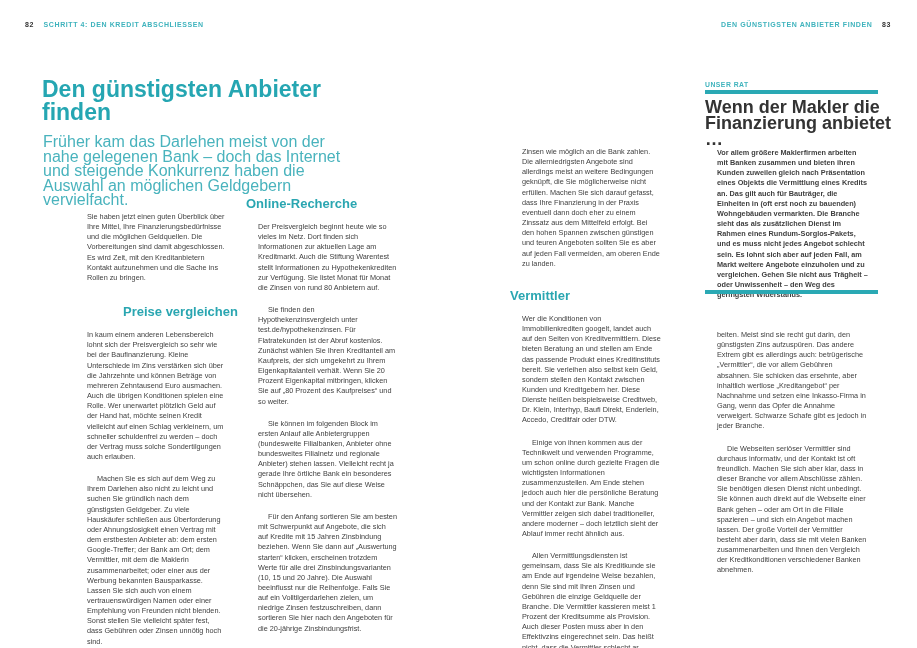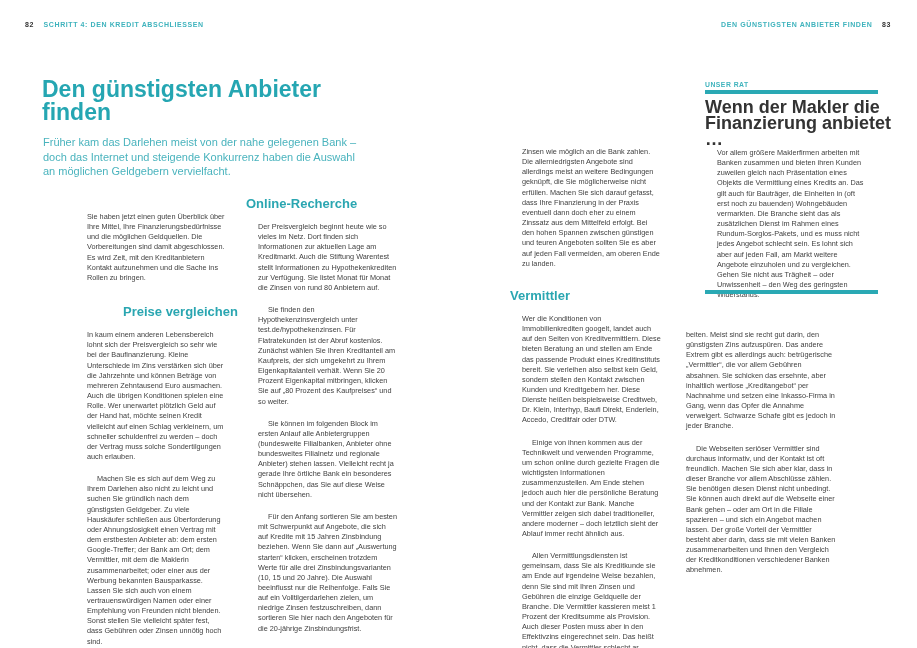--- a/index.html
+++ b/index.html
@@ -4,21 +4,21 @@
 <style>
   html, body { margin: 0; padding: 0; background: #ffffff; }
   body { width: 917px; height: 648px; position: relative; overflow: hidden;
          font-family: "Liberation Sans", sans-serif; color: #3a3a3a; }
   .abs { position: absolute; }
   .running-head { font-size: 7px; font-weight: bold; letter-spacing: 0.6px; top: 21px; }
   .pg-num { color: #333; }
   .run-title { color: #3fb3bd; }
   .main-title { left: 42px; top: 78px; width: 330px; font-size: 23px; line-height: 23px;
                 font-weight: bold; color: #25a6b2; margin: 0; }
-  .lead { left: 43px; top: 135px; width: 320px; font-size: 11px; line-height: 14.5px;
+  .lead { left: 43px; top: 135px; width: 320px; font-size: 16px; line-height: 14.5px;
           color: #49b3bd; margin: 0; }
   .col { font-size: 7.3px; line-height: 10.15px; color: #3f3f3f; width: 163px; }
   .col p { margin: 12px; }
   .col p.ind { text-indent: 10px; }
   .sub { font-size: 13px; font-weight: bold; color: #2aa6b1; line-height: 12px; margin: 0; }
   .box-label { left: 705px; top: 81px; font-size: 6.8px; font-weight: bold; color: #3fb3bd; letter-spacing: 0.5px; }
   .box-bar { left: 705px; width: 173px; height: 4px; background: #2aa9b4; }
   .box-title { left: 705px; top: 99px; width: 200px; font-size: 18px; line-height: 16px; font-weight: bold; color: #333; margin: 0; }
 </style>
 </head>
@@ -56,21 +56,21 @@
   <p>Zinsen wie möglich an die Bank zahlen. Die allerniedrigsten Angebote sind allerdings meist an weitere Bedingungen geknüpft, die Sie möglicherweise nicht erfüllen. Machen Sie sich darauf gefasst, dass Ihre Finanzierung in der Praxis eventuell dann doch eher zu einem Zinssatz aus dem Mittelfeld erfolgt. Bei den hohen Spannen zwischen günstigen und teuren Angeboten sollten Sie es aber auf jeden Fall vermeiden, am oberen Ende zu landen.</p>
   <h2 class="sub" style="margin-top:21px;">Vermittler</h2>
   <p>Wer die Konditionen von Immobilienkrediten googelt, landet auch auf den Seiten von Kreditvermittlern. Diese bieten Beratung an und stellen am Ende das passende Produkt eines Kreditinstituts bereit. Sie verleihen also selbst kein Geld, sondern stellen den Kontakt zwischen Kunden und Kreditgebern her. Diese Dienste heißen beispielsweise Creditweb, Dr. Klein, Interhyp, Baufi Direkt, Enderlein, Accedo, Creditfair oder DTW.</p>
   <p class="ind">Einige von ihnen kommen aus der Technikwelt und verwenden Programme, um schon online durch gezielte Fragen die wichtigsten Informationen zusammenzustellen. Am Ende stehen jedoch auch hier die persönliche Beratung und der Kontakt zur Bank. Manche Vermittler zeigen sich dabei traditioneller, andere moderner – doch letztlich sieht der Ablauf immer recht ähnlich aus.</p>
   <p class="ind">Allen Vermittlungsdiensten ist gemeinsam, dass Sie als Kreditkunde sie am Ende auf irgendeine Weise bezahlen, denn Sie sind mit Ihren Zinsen und Gebühren die einzige Geldquelle der Branche. Die Vermittler kassieren meist 1 Prozent der Kreditsumme als Provision. Auch dieser Posten muss aber in den Effektivzins eingerechnet sein. Das heißt nicht, dass die Vermittler schlecht ar-</p>
 </div>
 
 <div class="abs box-label">UNSER RAT</div>
 <div class="abs box-bar" style="top:90px;"></div>
 <h3 class="abs box-title">Wenn der Makler die Finanzierung anbietet …</h3>
-<div class="abs col" style="left:705px; top:136px; width:175px;">
+<div class="abs col" style="left:705px; top:136px; width:175px;font-weight:bold;">
   <p>Vor allem größere Maklerfirmen arbeiten mit Banken zusammen und bieten ihren Kunden zuweilen gleich nach Präsentation eines Objekts die Vermittlung eines Kredits an. Das gilt auch für Bauträger, die Einheiten in (oft erst noch zu bauenden) Wohngebäuden vermarkten. Die Branche sieht das als zusätzlichen Dienst im Rahmen eines Rundum-Sorglos-Pakets, und es muss nicht jedes Angebot schlecht sein. Es lohnt sich aber auf jeden Fall, am Markt weitere Angebote einzuholen und zu vergleichen. Gehen Sie nicht aus Trägheit – oder Unwissenheit – den Weg des geringsten Widerstands.</p>
 </div>
 <div class="abs box-bar" style="top:290px;"></div>
 
-<div class="abs col" style="left:674px; top:318px; width:175px;">
+<div class="abs col" style="left:705px; top:318px; width:175px;">
   <p>beiten. Meist sind sie recht gut darin, den günstigsten Zins aufzuspüren. Das andere Extrem gibt es allerdings auch: betrügerische „Vermittler“, die vor allem Gebühren absahnen. Sie schicken das ersehnte, aber inhaltlich wertlose „Kreditangebot“ per Nachnahme und setzen eine Inkasso-Firma in Gang, wenn das Opfer die Annahme verweigert. Schwarze Schafe gibt es jedoch in jeder Branche.</p>
   <p class="ind">Die Webseiten seriöser Vermittler sind durchaus informativ, und der Kontakt ist oft freundlich. Machen Sie sich aber klar, dass in dieser Branche vor allem Abschlüsse zählen. Sie benötigen diesen Dienst nicht unbedingt. Sie können auch direkt auf die Webseite einer Bank gehen – oder am Ort in die Filiale spazieren – und sich ein Angebot machen lassen. Der große Vorteil der Vermittler besteht aber darin, dass sie mit vielen Banken zusammenarbeiten und Ihnen den Vergleich der Kreditkonditionen verschiedener Banken abnehmen.</p>
 </div>
 
 </body></html>

